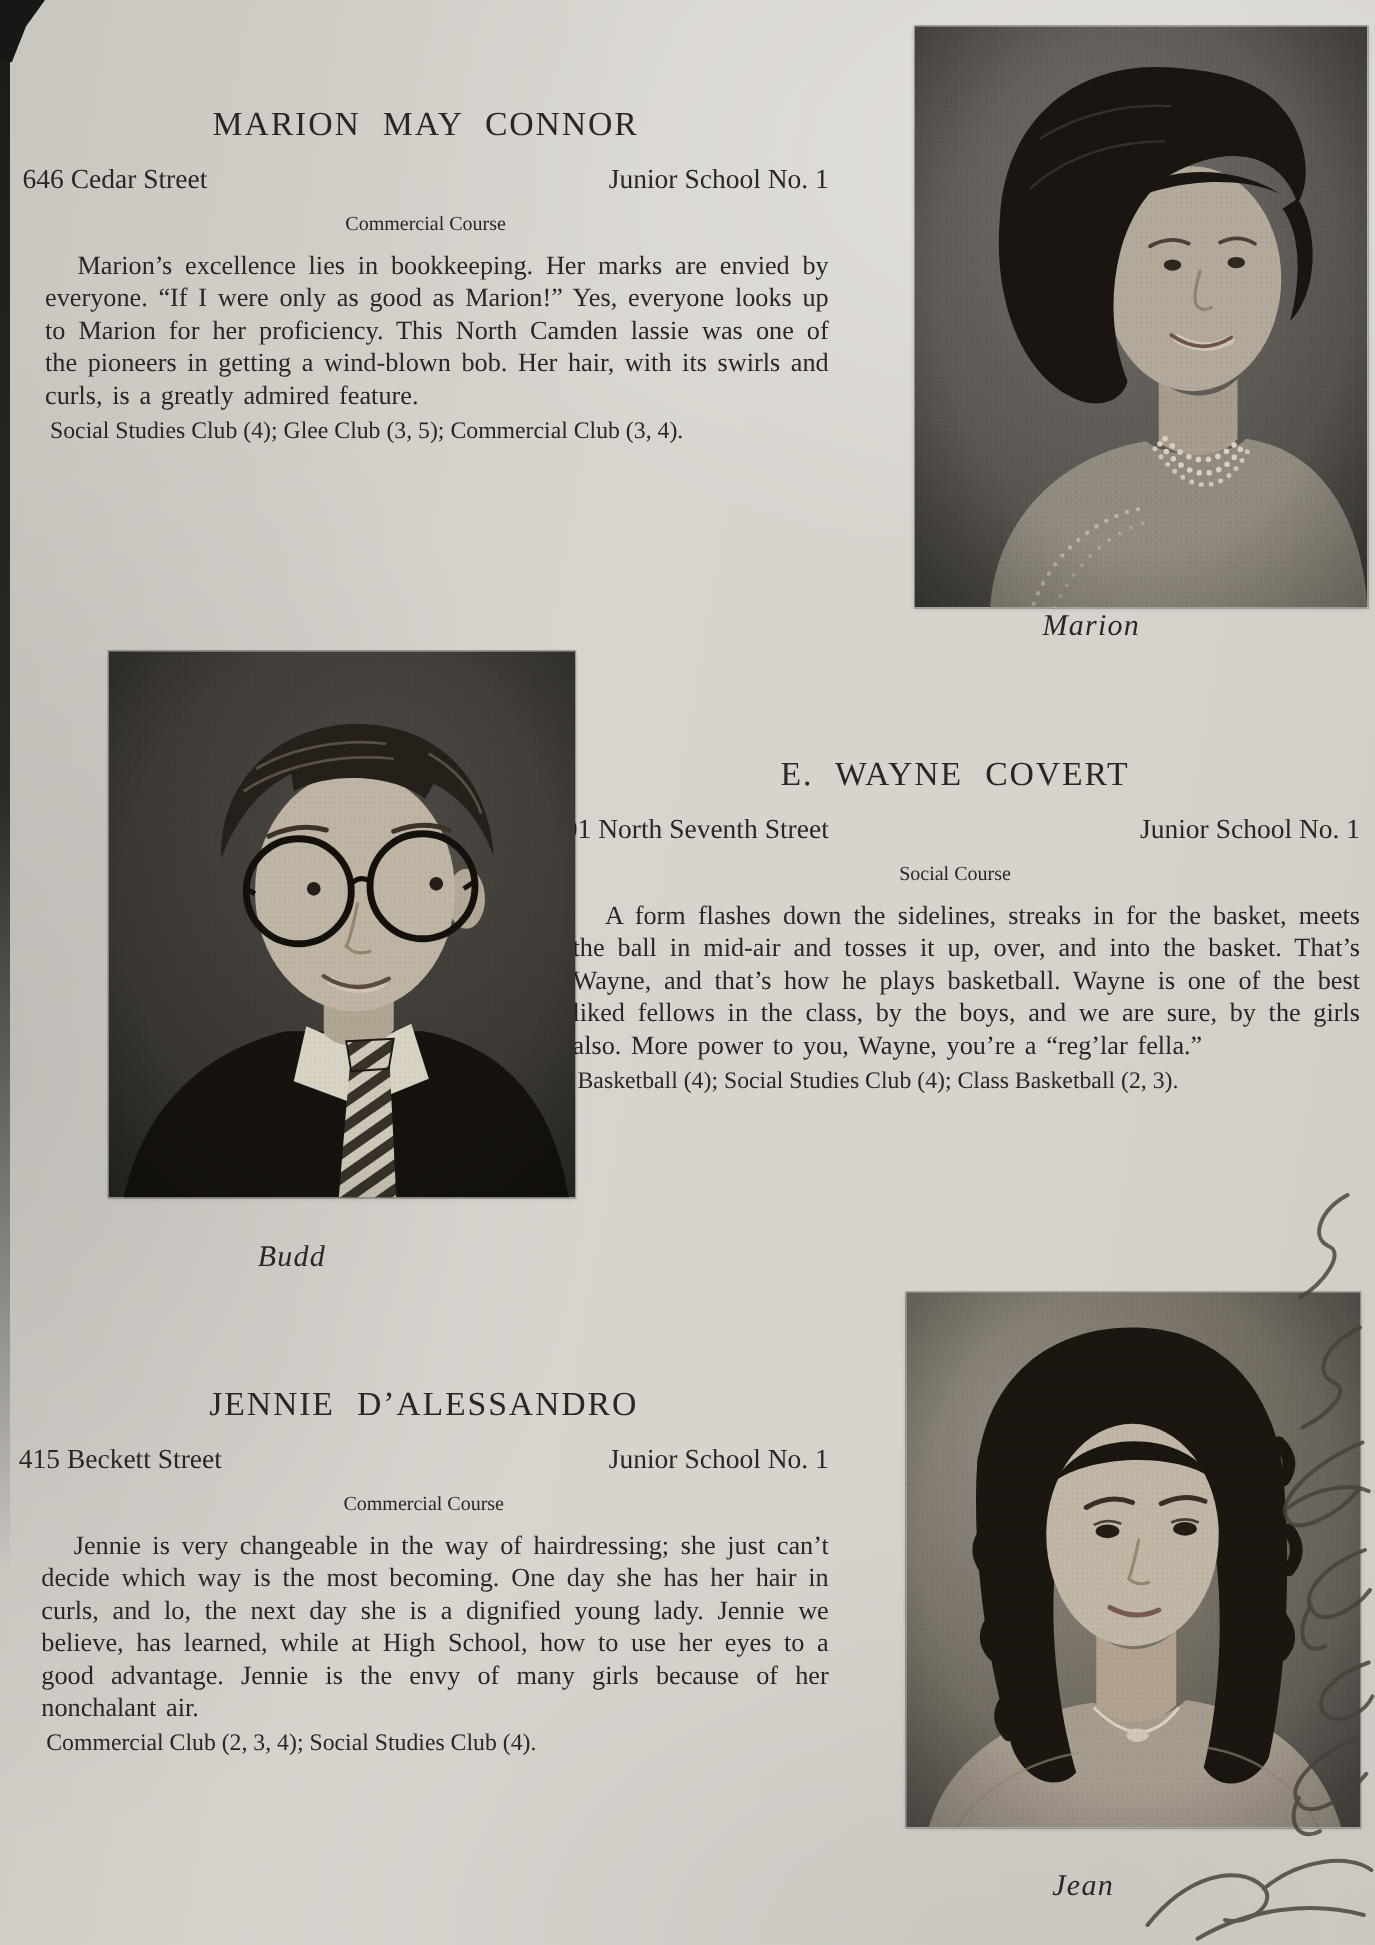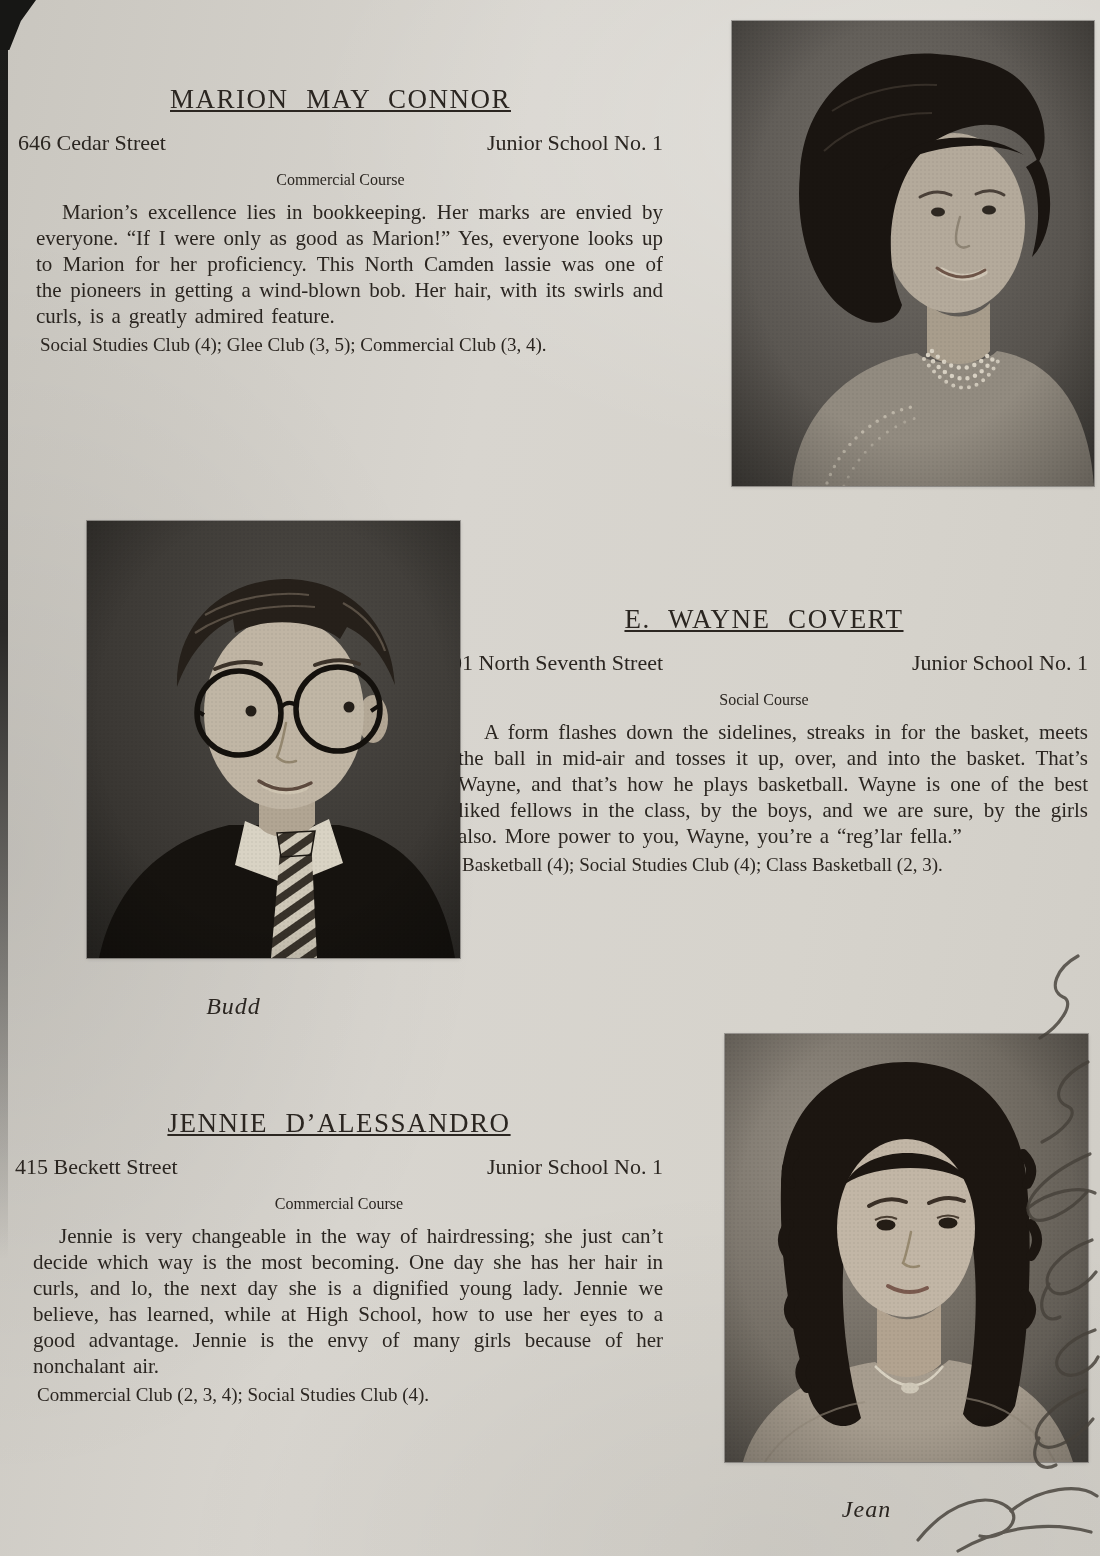--- a/index.html
+++ b/index.html
@@ -14,21 +14,21 @@
   }
   .edge-left { position:absolute; left:0; top:0; width:8px; height:1260px;
     background:linear-gradient(to bottom,#1b1b19 0%,#2a2927 50%,rgba(42,41,39,0) 100%); }
   .corner-dark { position:absolute; left:0; top:0; width:36px; height:50px; background:#171715;
     clip-path:polygon(0 0,100% 0,58% 42%,26% 100%,0 100%); }
   .entry { position:absolute; }
   #entry-marion { left:18px;  top:84px;   width:645px; }
   #entry-wayne  { left:440px; top:604px;  width:648px; }
   #entry-jennie { left:15px;  top:1108px; width:648px; }
   .name { font-size:27px; font-weight:normal; text-align:center; letter-spacing:1.5px;
-    word-spacing:.35em; margin:0 0 6px 0;text-decoration:underline; }
+    word-spacing:.35em; margin:0 0 6px 0; }
   .addr-row { display:flex; justify-content:space-between; font-size:22px; margin:15px 0; }
   .course { text-align:center; font-size:16px; margin:5px 0 10px 0; }
   .bio { font-size:21px; line-height:26px; text-align:justify; text-indent:26px;
     word-spacing:2.5px; margin:6px 0 4px 18px; }
   .activities { font-size:19px; line-height:23px; text-indent:22px; margin:3px 0 0 0; }
   .photo { position:absolute; box-shadow:0 0 0 1px rgba(20,18,15,.3), 0 1px 4px rgba(0,0,0,.15); }
   .photo svg { display:block; width:100%; height:100%; }
   #photo-marion { left:692px; top:5px;    width:362px; height:465px; }
   #photo-budd   { left:47px;  top:505px;  width:373px; height:437px; }
   #photo-jean   { left:685px; top:1018px; width:363px; height:428px; }
@@ -93,20 +93,21 @@
         <path d="M 210,250 q 22,12 42,1" stroke="#cfc6b6" stroke-width="7" fill="none" stroke-linecap="round"></path>
         <path d="M 205,247 q 24,17 48,2" stroke="#6e5548" stroke-width="3" fill="none" stroke-linecap="round"></path>
         <path d="M 200,330 C 220,352 240,352 258,332" stroke="#d9d2c4" stroke-width="4.5" stroke-dasharray="0 8" stroke-linecap="round" fill="none"></path>
         <path d="M 196,334 C 220,366 244,364 262,336" stroke="#d9d2c4" stroke-width="4.5" stroke-dasharray="0 8" stroke-linecap="round" fill="none"></path>
         <path d="M 192,338 C 220,378 248,374 266,340" stroke="#d0c9bb" stroke-width="4" stroke-dasharray="0 8" stroke-linecap="round" fill="none"></path>
       </g>
       <rect width="362" height="465" fill="url(#m-ht)" opacity="0.5"></rect>
       <rect width="362" height="465" fill="url(#m-vg)"></rect>
     </svg>
   </figure>
+  <div class="caption" id="cap-marion">Marion</div>
 
   <section class="entry" id="entry-wayne">
     <h2 class="name">E. WAYNE COVERT</h2>
     <div class="addr-row">
       <span>601 North Seventh Street</span>
       <span>Junior School No. 1</span>
     </div>
     <div class="course">Social Course</div>
     <p class="bio">A form flashes down the sidelines, streaks in for the basket, meets the ball in mid-air and tosses it up, over, and into the basket. That’s Wayne, and that’s how he plays basketball. Wayne is one of the best liked fellows in the class, by the boys, and we are sure, by the girls also. More power to you, Wayne, you’re a “reg’lar fella.”</p>
     <p class="activities">Basketball (4); Social Studies Club (4); Class Basketball (2, 3).</p>

